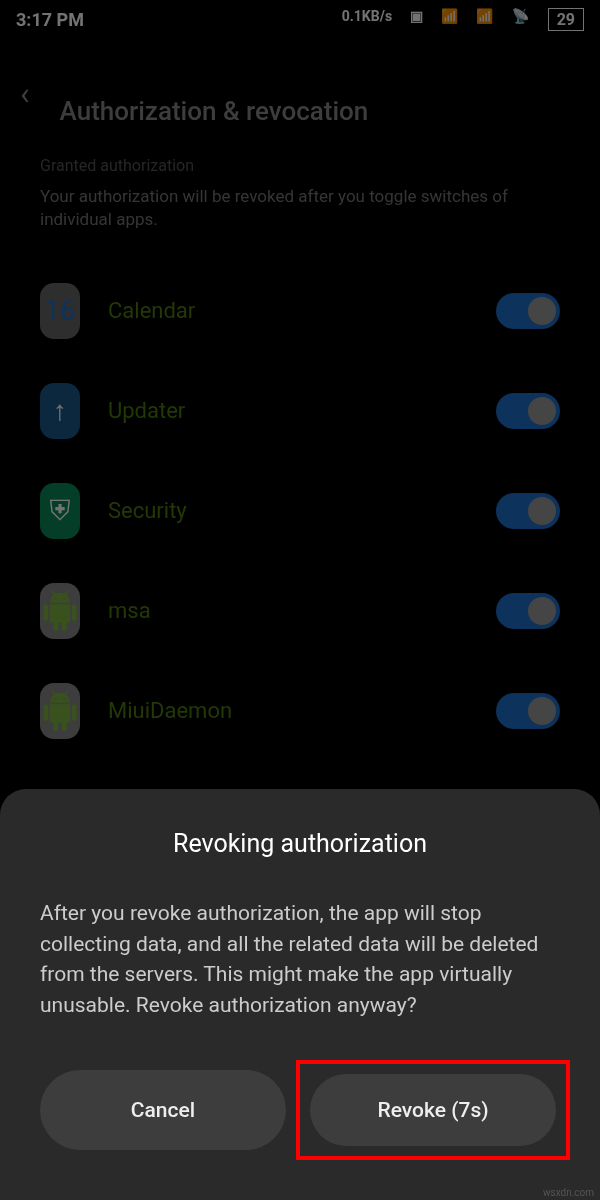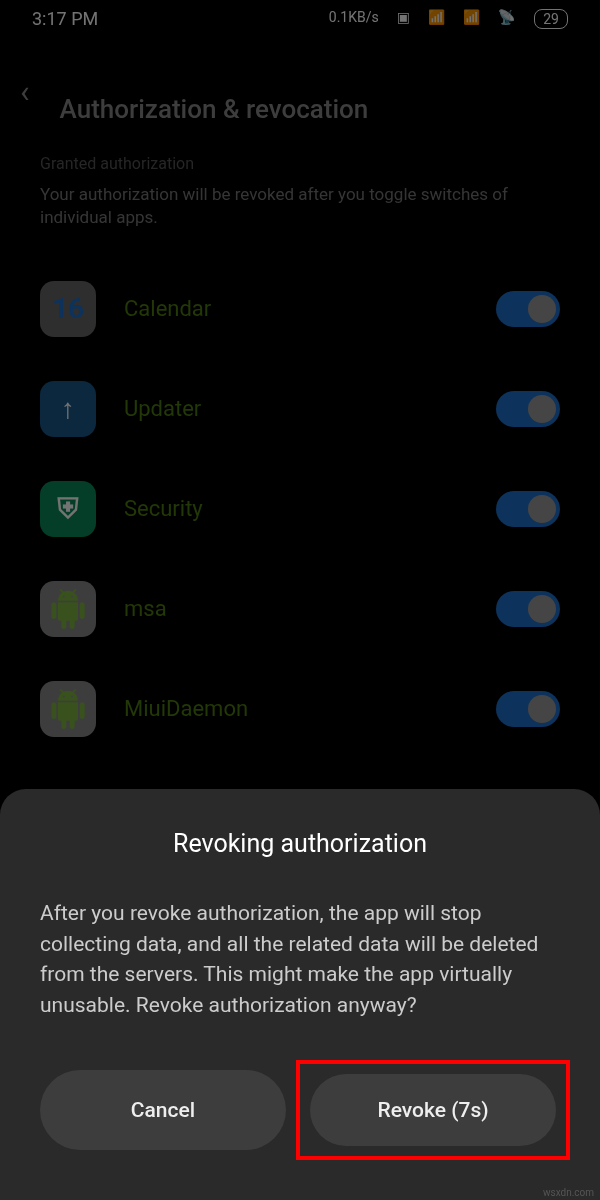--- a/index.html
+++ b/index.html
@@ -13,35 +13,35 @@
       height: 1200px;
       background: #000;
       color: #fff;
       position: relative;
       overflow: hidden;
     }
     .status-bar {
       display: flex;
       justify-content: space-between;
       align-items: center;
-      padding: 8px 32px;
+      padding: 8px 16px;
       font-size: 18px;
-      font-weight: 400;
+      font-weight: 700;
     }
     .status-right {
       display: flex;
       align-items: flex-start;
       gap: 18px;
       font-size: 14px;
     }
     .battery {
       border: 1.5px solid #fff;
-      border-radius: 8px;
+      border-radius: 0;
       padding: 1px 8px;
-      font-size: 14px;
+      font-size: 16px;
     }
     .header {
       display: flex;
       align-items: center;
       padding: 20px 20px 30px;
       gap: 30px;
     }
     .back-btn {
       font-size: 32px;
       color: #888;
@@ -67,28 +67,28 @@
     .app-list {
       padding: 10px 30px 0;
     }
     .app-row {
       display: flex;
       align-items: center;
       padding: 22px 10px;
       gap: 28px;
     }
     .app-icon {
-      width: 56px;
+      width: 40px;
       height: 56px;
       border-radius: 14px;
       display: flex;
       align-items: center;
       justify-content: center;
       font-size: 28px;
-      font-weight: 700;
+      font-weight: 400;
       flex-shrink: 0;
     }
     .icon-calendar { background: #666; color: #1e6fc9; }
     .icon-updater { background: #1a5a8a; color: #fff; }
     .icon-security { background: #0a8a5a; color: #fff; }
     .icon-android { background: #888; color: #7cb342; display:flex; align-items:center; justify-content:center; }
     .app-name {
       flex: 1;
       font-size: 22px;
       color: #4d7c0f;

